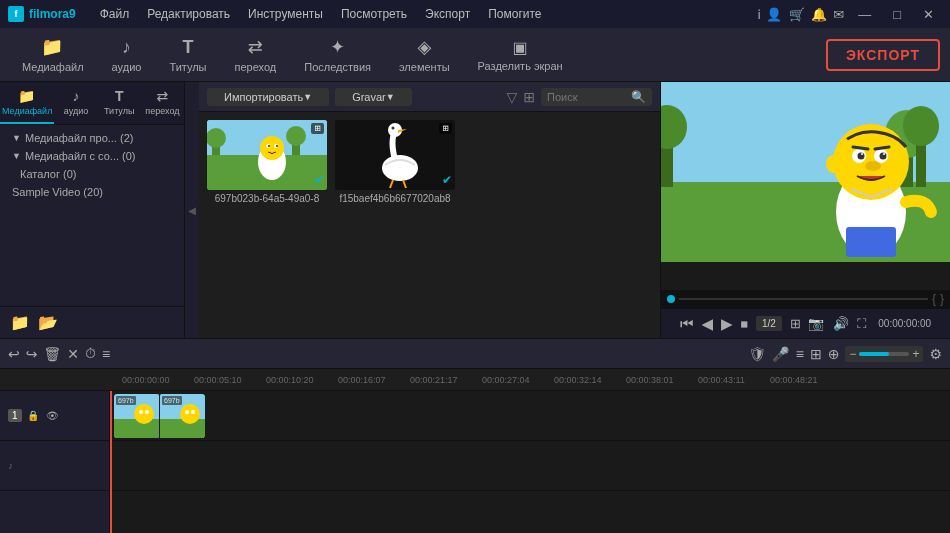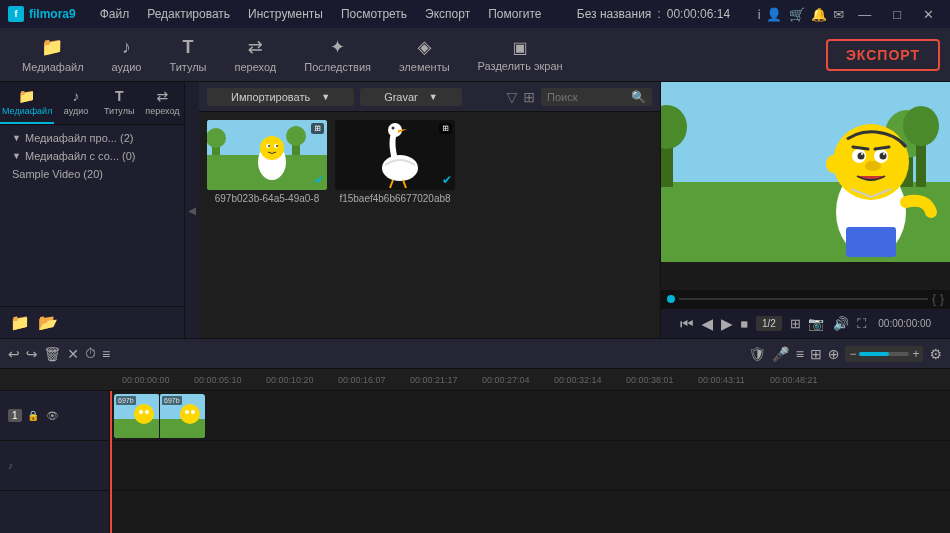--- a/index.html
+++ b/index.html
@@ -122,27 +122,27 @@
       display: flex;
       align-items: center;
       padding: 0 8px;
       gap: 6px;
       border-bottom: 1px solid #111;
     }
     .media-btn {
       background: #333;
       border: none;
       color: #ccc;
-      padding: 3px 24px;
+      padding: 3px 17px;
       border-radius: 3px;
       cursor: pointer;
       font-size: 11px;
       display: flex;
       align-items: center;
-      gap: 11px;
+      gap: 0;
     }
     .media-btn .chevron { font-size: 9px; }
     #media-grid {
       flex: 1;
       display: flex;
       flex-wrap: wrap;
       padding: 8px;
       gap: 8px;
       overflow-y: auto;
       align-content: flex-start;
@@ -387,25 +387,20 @@
     </div>
     <div id="titlebar-menu">
       <span>Файл</span>
       <span>Редактировать</span>
       <span>Инструменты</span>
       <span>Посмотреть</span>
       <span>Экспорт</span>
       <span>Помогите</span>
     </div>
   </div>
-  <div id="titlebar-center">
-    <span>Без названия</span>
-    <span>:</span>
-    <span>00:00:06:14</span>
-  </div>
   <div id="titlebar-right">
     <span>ℹ</span>
     <span>👤</span>
     <span>🛒</span>
     <span>🔔</span>
     <span>✉</span>
     <span class="win-btn">—</span>
     <span class="win-btn">□</span>
     <span class="win-btn">✕</span>
   </div>
@@ -465,20 +460,23 @@
       </div>
     </div>
     <div id="sidebar-tree">
       <div class="tree-item">
         <span class="chevron">▼</span>
         <span>Медиафайл про... (2)</span>
       </div>
       <div class="tree-item">
         <span class="chevron">▼</span>
         <span>Медиафайл с со... (0)</span>
+      </div>
+      <div class="tree-item indent1">
+        <span>Каталог (0)</span>
       </div>
       <div class="tree-item">
         <span>Sample Video (20)</span>
       </div>
     </div>
     <div id="sidebar-footer">
       <span style="color:#666;cursor:pointer;font-size:16px;">📁</span>
       <span style="color:#666;cursor:pointer;font-size:16px;">📂</span>
     </div>
   </div>

